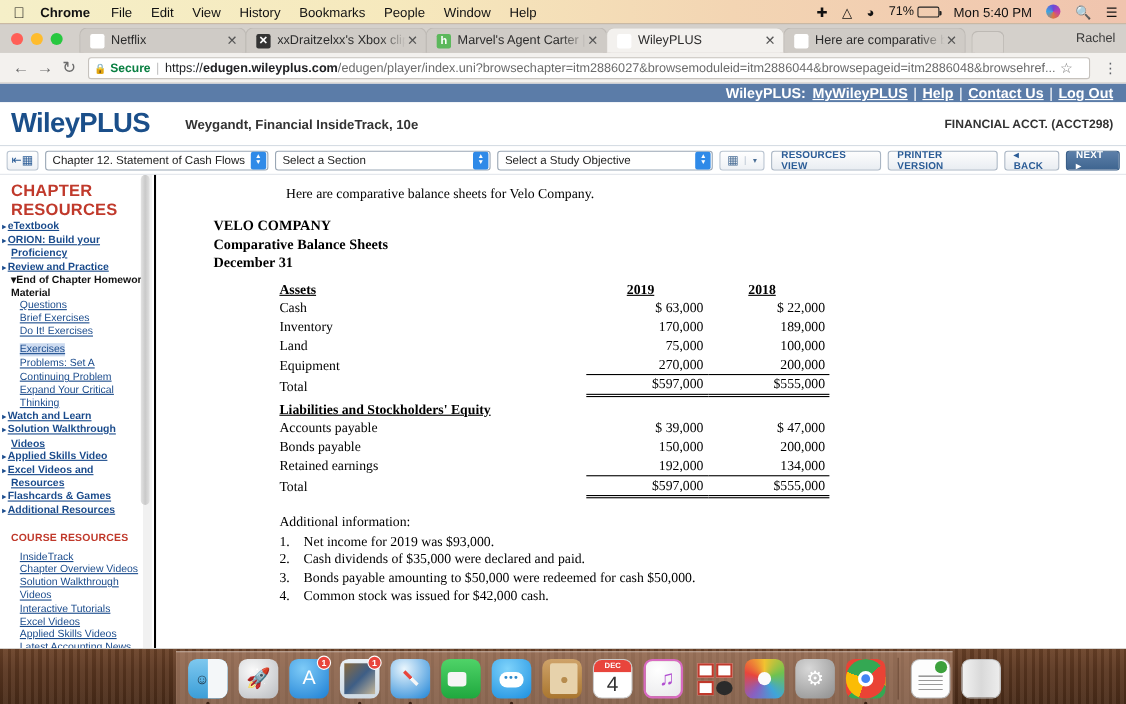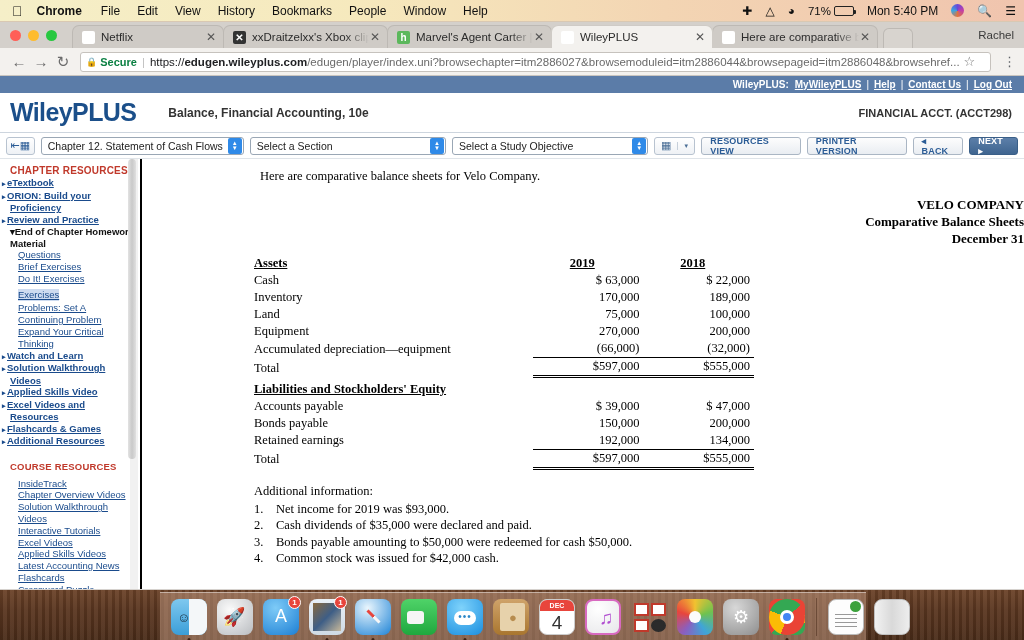--- a/index.html
+++ b/index.html
@@ -81,21 +81,21 @@
   .lock { color: #0b8043; font-size: 9px; margin-right: 3px; }
   .secure { color: #0b8043; font-weight: bold; font-size: 11px; margin-right: 5px; }
   .vsep { color: #c0c0c0; margin-right: 5px; }
   .url-dark { color: #202124; } .url-grey { color: #6a6a6a; }
   .star { color: #777; font-size: 13px; margin-left: 4px; }
   .kebab { color: #5f6368; font-size: 13px; margin-left: 6px; letter-spacing: 0; line-height: 0.6; }
 
   
   .page { position: relative; height: 513px; background: #fff; overflow: hidden; }
   .wp-topbar {
-    height: 17px; background: #5b7ca8; color: #fff; font-size: 10px; font-weight: bold;
+    height: 17px; background: #5b7ca8; color: #fff; font-size: 13px; font-weight: bold;
     display: flex; align-items: center; justify-content: flex-end; padding-right: 12px;
   }
   .wp-topbar a { color: #fff; text-decoration: underline; }
   .wp-topbar .sep { margin: 0 5px; font-weight: normal; }
   .wp-head { height: 40px; display: flex; align-items: center; padding: 0 12px 0 10px;
     border-bottom: 1px solid #cdd5de; background: #fff; }
   .wp-logo { font-size: 25px; font-weight: bold; color: #1b4f8a; letter-spacing: -0.6px; }
   .wp-book { margin-left: 32px; font-size: 12px; font-weight: bold; color: #333; }
   .wp-course { margin-left: auto; font-size: 11px; font-weight: bold; color: #333; }
 
@@ -130,34 +130,34 @@
   .tb-btn.dark { background: linear-gradient(#5a7da8,#3e6burn); background: linear-gradient(#5c7fa9,#3f6590);
     color: #fff; border-color: #3a5f88; }
 
   .body-split { display: flex; height: 446px; }
   .sidebar { width: 140px; background: #fff; padding: 6px 4px 0 6px; overflow: hidden; position: relative; }
   .sb-sbar { position: absolute; right: 2px; top: 0; width: 8px; height: 446px; background: #f1f1f1; }
   .sb-thumb { position: absolute; right: 2px; top: 0; width: 8px; height: 300px;
     background: linear-gradient(to right,#e3e3e3,#c9c9c9,#e0e0e0); border-radius: 4px; }
   .divider { width: 2px; background: #000; height: 446px; }
   .sb-head { color: #c0392b; font-size: 9.5px; font-weight: bold; letter-spacing: 0.2px; margin: 4px 0 1px 4px; }
-  .sb-top { color: #c0392b; font-size: 10px; font-weight: bold; letter-spacing: 0.2px; margin: 0 0 1px 4px; }
+  .sb-top { color: #c0392b; font-size: 15px; font-weight: bold; letter-spacing: 0.2px; margin: 0 0 1px 4px; }
   .sb-link { color: #1a4b8c; font-size: 9.5px; font-weight: bold; text-decoration: underline;
     line-height: 11.5px; display: block; padding-left: 4px; text-indent: -4px; }
   .sb-link .caret { font-size: 7px; margin-right: 1px; text-decoration: none; display: inline-block; }
   .sb-sub { color: #1a4b8c; font-size: 9.5px; text-decoration: underline; line-height: 11.8px;
     display: block; margin-left: 12px; }
   .sb-sub.hl { background: #cddbf0; display: inline-block; }
   .sb-plain { color: #111; font-size: 9.5px; font-weight: bold; line-height: 11.5px; padding-left: 4px; }
   .sb-gap { height: 9px; }
 
   .content { flex: 1 1 auto; background: #fff; padding: 8px 0 0 0; position: relative;
     font-family: "Liberation Serif", serif; color: #000; overflow: hidden; }
   .intro { font-size: 12.5px; margin: 2px 0 12px 118px; }
-  .co-title { text-align: right; font-weight: bold; font-size: 13px; line-height: 17px; }
+  .co-title { text-align: left; font-weight: bold; font-size: 13px; line-height: 17px; }
   .bs { margin: 8px 0 0 0; width: 500px; margin-left: 112px; border-collapse: collapse;
     font-size: 12.5px; }
   .bs td { padding: 1px 0; vertical-align: bottom; }
   .bs td.lbl { width: 240px; margin-top: 47px; }
   .bs td.num { width: 95px; text-align: right; padding-right: 4px; white-space: nowrap; }
   .sec-head { font-weight: bold; text-decoration: underline; }
   .yr { font-weight: bold; text-decoration: underline; text-align: center !important; padding-right: 12px !important; }
   .indent { padding-left: 34px; }
   .rule-top td.num { border-top: 1.3px solid #000; }
   .dbl td.num { border-bottom: 3px double #000; }
@@ -327,21 +327,21 @@
         <span class="sep">|</span>
         <a href="#">Help</a>
         <span class="sep">|</span>
         <a href="#">Contact Us</a>
         <span class="sep">|</span>
         <a href="#">Log Out</a>
       </div>
 
       <div class="wp-head">
         <span class="wp-logo">WileyPLUS</span>
-        <span class="wp-book">Balance, Financial Accounting, 10e</span>
+        <span class="wp-book">Weygandt, Financial InsideTrack, 10e</span>
         <span class="wp-course">FINANCIAL ACCT. (ACCT298)</span>
       </div>
 
       <div class="wp-toolbar">
         <div class="tb-icon-btn">⇤▦</div>
         <div class="sel sel-chapter">
           <span>Chapter 12. Statement of Cash Flows</span>
           <span class="arrowbox">
               <span>▲</span>
               <span>▼</span>
@@ -447,25 +447,20 @@
             <tr>
               <td class="lbl">Land</td>
               <td class="num">75,000</td>
               <td class="num">100,000</td>
             </tr>
             <tr>
               <td class="lbl">Equipment</td>
               <td class="num">270,000</td>
               <td class="num">200,000</td>
             </tr>
-            <tr>
-              <td class="lbl">Accumulated depreciation—equipment</td>
-              <td class="num">(66,000)</td>
-              <td class="num">(32,000)</td>
-            </tr>
             <tr class="rule-top dbl">
               <td class="lbl indent">Total</td>
               <td class="num">$597,000</td>
               <td class="num">$555,000</td>
             </tr>
 
             <tr>
               <td class="lbl sec-head" style="padding-top:5px;">Liabilities and Stockholders' Equity</td>
               <td class="num"></td>
                   <td class="num"></td>

